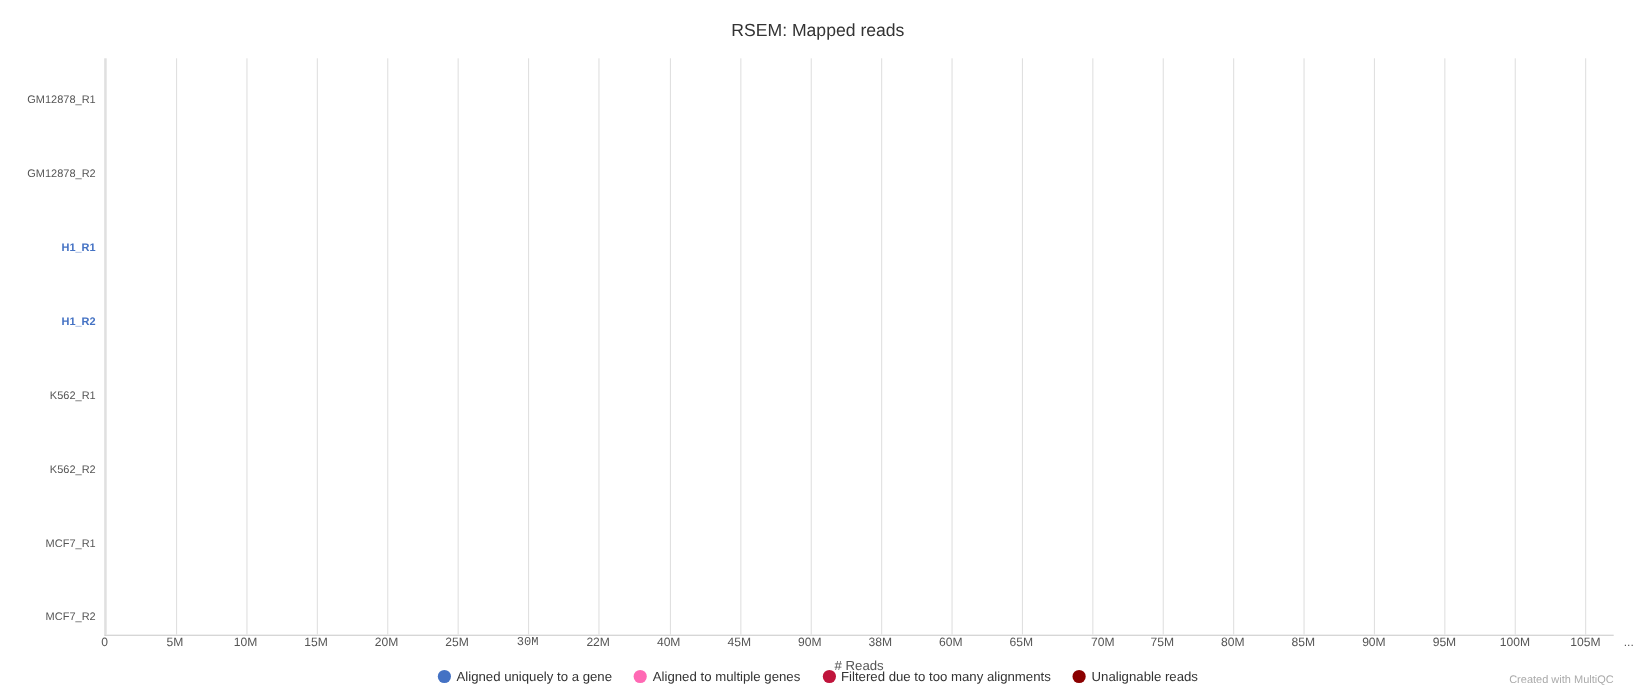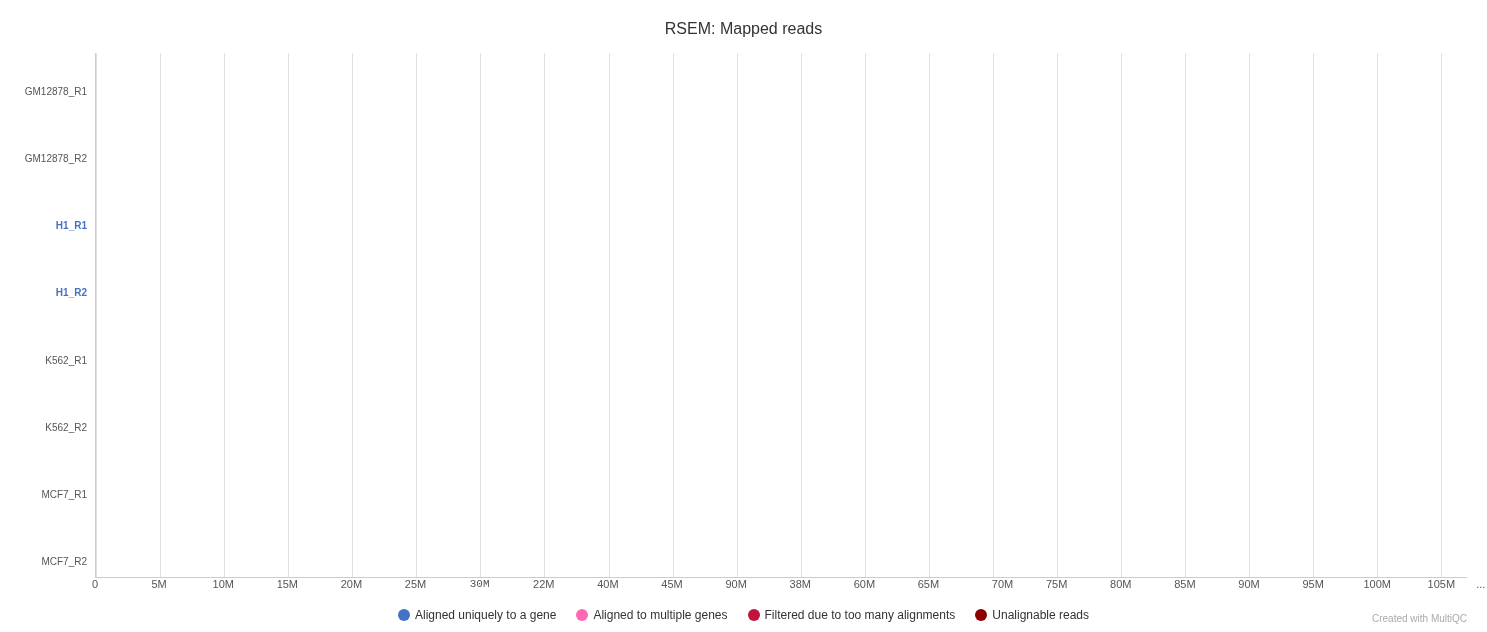--- a/index.html
+++ b/index.html
@@ -287,20 +287,21 @@
             <div class="x-label" style="left: 65.4206%; margin-left: 10px;">70M</div>
             <div class="x-label" style="left: 70.0935%;">75M</div>
             <div class="x-label" style="left: 74.7664%;">80M</div>
             <div class="x-label" style="left: 79.4393%;">85M</div>
             <div class="x-label" style="left: 84.1121%;">90M</div>
             <div class="x-label" style="left: 88.785%;">95M</div>
             <div class="x-label" style="left: 93.4579%;">100M</div>
             <div class="x-label" style="left: 98.1308%;">105M</div>
             <div class="x-label" style="left: 101%;">...</div>
           </div>
+        <div class="x-axis-title"># Reads</div>
       </div>
     </div>
   </div>
 
   <div class="legend" id="legend">
       <div class="legend-item">
         <div class="legend-dot" style="background-color: rgb(68, 114, 196);"></div>
         <span class="legend-label">Aligned uniquely to a gene</span>
       </div>
       <div class="legend-item">

